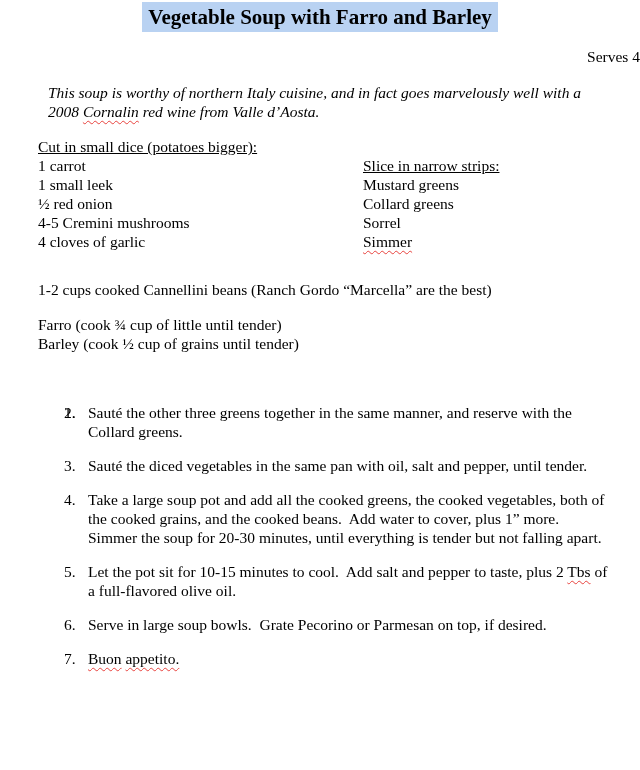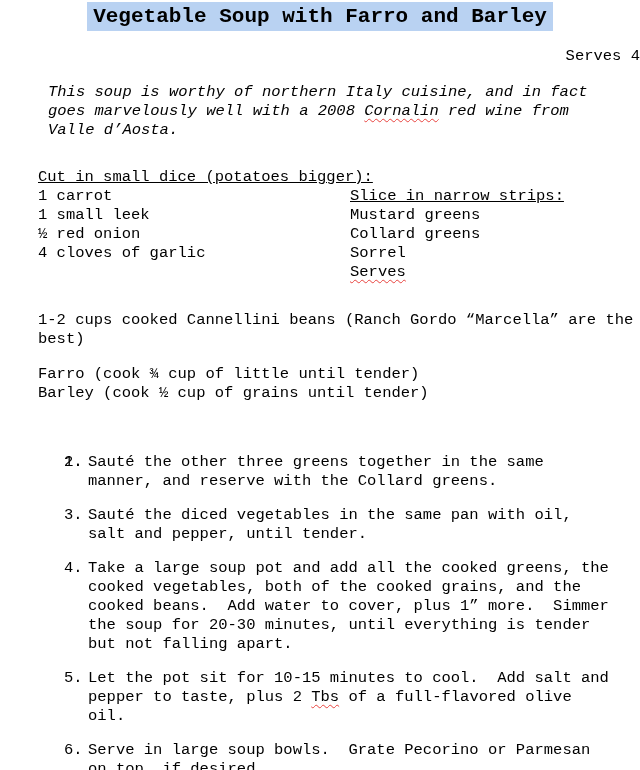--- a/index.html
+++ b/index.html
@@ -6,21 +6,21 @@
     margin: 0;
     padding: 0;
     background: #ffffff;
   }
   .page {
     position: relative;
     width: 640px;
     height: 770px;
     background: var(--bg, #ffffff);
     color: var(--ink, #000000);
-    font-family: Liberation Mono, monospace;
+    font-family: Liberation Serif, serif;
     font-size: 15.5px;
     line-height: 19px;
     overflow: hidden;
   }
   .title {
     margin: 6px 0 0 0;
     text-align: center;
     font-size: 21px;
     line-height: 22px;
     font-weight: bold;
@@ -34,26 +34,26 @@
     text-align: right;
   }
   .intro {
     margin: 17px 38px 0 48px;
     max-width: 548px;
     font-style: italic;
     white-space: pre-wrap;
   }
   .columns {
     position: relative;
-    margin: 28px 0 0 38px;
+    margin: 16px 0 0 38px;
     height: 133px;
   }
   .col-right {
     position: absolute;
-    left: 312px;
+    left: 325px;
     top: 19px;
   }
   .col-header {
     text-decoration: underline;
   }
   .beans {
     margin: 10px 0 0 38px;
     white-space: pre-wrap;
   }
   .grains {
@@ -97,30 +97,31 @@
 
   <div class="intro"><span>This soup is worthy of northern Italy cuisine, and in fact goes marvelously well with a 2008 </span><span class="misspelled">Cornalin</span><span> red wine from Valle d’Aosta.</span></div>
 
   <div class="columns">
     <div class="col-left">
       <div class="col-header">Cut in small dice (potatoes bigger):</div>
       <div>
           <div class="line"><span>1 carrot</span></div>
           <div class="line"><span>1 small leek</span></div>
           <div class="line"><span>½ red onion</span></div>
+          <div class="line"><span>4-5 Cremini mushrooms</span></div>
           <div class="line"><span>4 cloves of garlic</span></div>
         </div>
     </div>
     <div class="col-right">
       <div class="col-header">Slice in narrow strips:</div>
       <div>
           <div class="line"><span>Mustard greens</span></div>
           <div class="line"><span>Collard greens</span></div>
           <div class="line"><span>Sorrel</span></div>
-          <div class="line"><span class="misspelled">Serves</span></div>
+          <div class="line"><span class="misspelled">Simmer</span></div>
         </div>
     </div>
   </div>
 
   <div class="beans">1-2 cups cooked Cannellini beans (Ranch Gordo “Marcella” are the best)</div>
 
   <div class="grains">
       <div class="line"><span>Farro (cook ¾ cup of little until tender)</span></div>
       <div class="line"><span>Barley (cook ½ cup of grains until tender)</span></div>
     </div>

